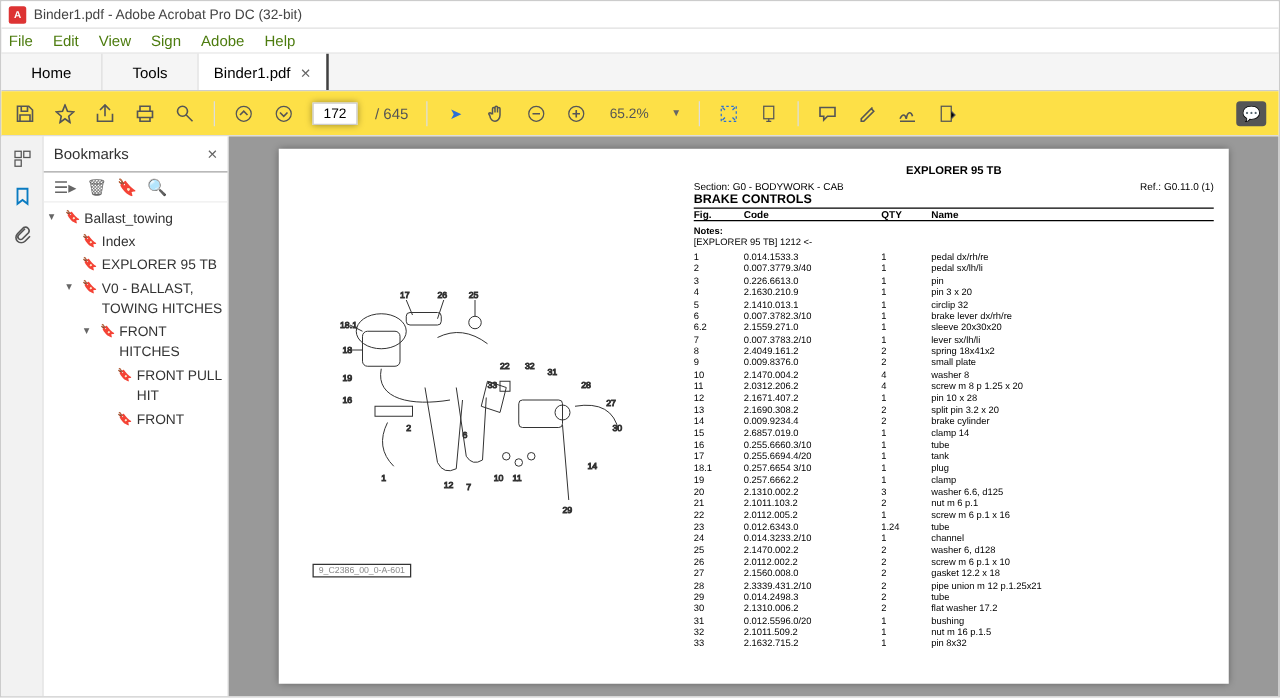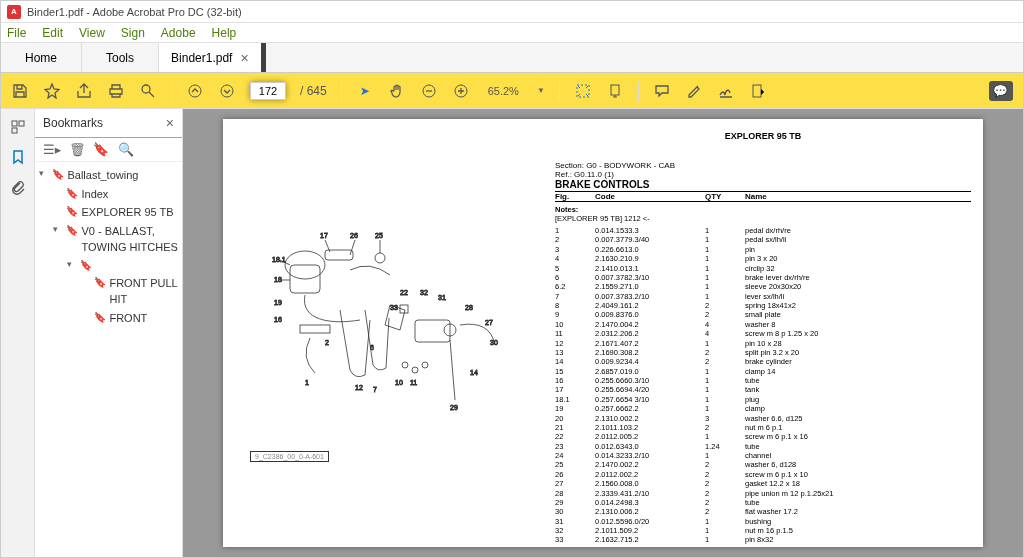--- a/index.html
+++ b/index.html
@@ -3,21 +3,21 @@
 <meta charset="utf-8">
 <style>
 * { margin: 0; padding: 0; box-sizing: border-box; font-family: "Segoe UI", Arial, sans-serif; }
 body { width: 1024px; height: 558px; overflow: hidden; background: #fff; display: flex; flex-direction: column; border: 1px solid #ccc; }
 .titlebar { height: 22px; background: #fff; display: flex; align-items: center; padding: 0 6px; font-size: 11px; color: #444; border-bottom: 1px solid #e0e0e0; }
 .titlebar .pdf-icon { width: 14px; height: 14px; background: #d33; border-radius: 2px; margin-right: 6px; display: inline-flex; align-items: center; justify-content: center; color: #fff; font-size: 8px; font-weight: bold; }
 .menubar { height: 20px; display: flex; align-items: center; padding: 0 6px; font-size: 12px; color: #4d7c0f; border-bottom: 1px solid #e0e0e0; gap: 16px; }
 .menubar span { cursor: pointer; }
 .tabbar { height: 30px; display: flex; align-items: stretch; background: #f5f5f5; border-bottom: 1px solid #ccc; font-size: 12px; }
 .tabbar .tab { padding: 0 24px; display: flex; align-items: center; border-right: 1px solid #ddd; cursor: pointer; }
-.tabbar .doc-tab { background: #fff; display: flex; align-items: center; padding: 0 12px; gap: 8px; border-right: 5px solid #404040; }
+.tabbar .doc-tab { background: #fff; display: flex; align-items: center; padding: 0 12px; gap: 8px; border-right: 2px solid #404040; }
 .tabbar .doc-tab .close { color: #666; cursor: pointer; font-size: 14px; }
 .toolbar { height: 36px; display: flex; align-items: center; padding: 0 10px; gap: 14px; background: #fde047; border-bottom: 1px solid #ddd; font-size: 12px; color: #555; }
 .toolbar .ico { width: 18px; height: 18px; display: inline-flex; align-items: center; justify-content: center; cursor: pointer; color: #555; }
 .toolbar .sep { width: 1px; height: 20px; background: #ddd; }
 .toolbar input.page { width: 36px; text-align: center; font-size: 11px; border: 1px solid #ccc; padding: 2px; }
 .toolbar .zoom { font-size: 11px; padding: 2px 4px; }
 .toolbar .comment-bubble { margin-left: auto; width: 24px; height: 20px; background: #555; border-radius: 3px; display: flex; align-items: center; justify-content: center; color: #fff; font-size: 12px; }
 .main { flex: 1; display: flex; overflow: hidden; }
 .navpane { width: 34px; background: #f2f2f2; border-right: 1px solid #ddd; display: flex; flex-direction: column; align-items: center; padding-top: 8px; gap: 10px; }
 .navpane .navico { width: 20px; height: 20px; display: flex; align-items: center; justify-content: center; color: #555; cursor: pointer; font-size: 14px; }
@@ -29,21 +29,21 @@
 .bm-item { display: flex; align-items: flex-start; gap: 3px; padding: 1px 0; cursor: pointer; }
 .bm-item .tw { width: 10px; color: #666; font-size: 9px; }
 .bm-item .bmico { color: #888; font-size: 10px; }
 .bm-item .lbl { flex: 1; word-wrap: break-word; }
 .bm-children { padding-left: 12px; }
 .docarea { flex: 1; background: #999; display: flex; justify-content: center; overflow: hidden; padding: 10px 0; }
 .page { width: 760px; background: #fff; box-shadow: 0 0 6px rgba(0,0,0,.4); display: flex; font-size: 8px; color: #000; padding: 12px; }
 .page .diagram { width: 310px; display: flex; align-items: center; justify-content: center; color: #888; font-size: 10px; border: none; }
 .page .partslist { flex: 1; padding-left: 10px; }
 .partslist .model { text-align: center; font-weight: bold; font-size: 9px; }
-.partslist .hdrline { display: flex; justify-content: space-between; font-size: 8px; margin-top: 20px; flex-direction: column; }
+.partslist .hdrline { display: flex; justify-content: space-between; font-size: 8px; margin-top: 4px; }
 .partslist .title { font-weight: bold; font-size: 10px; border-bottom: 1px solid #000; padding-bottom: 1px; }
 .partslist .colh { display: flex; font-weight: bold; font-size: 8px; border-bottom: 1px solid #000; }
 .partslist .colh .c1 { width: 40px; }
 .partslist .colh .c2 { width: 110px; }
 .partslist .colh .c3 { width: 40px; }
 .partslist .colh .c4 { flex: 1; }
 .partslist .notes { font-size: 7.5px; margin: 3px 0; }
 .partslist .rows { font-size: 7.5px; line-height: 1.25; }
 .partslist .row { display: flex; }
 .partslist .row .c1 { width: 40px; }
@@ -235,20 +235,21 @@
           </div>
           <div class="bm-item" style="padding-left: 2px;">
             <span class="tw">▾</span>
             <span class="bmico">🔖</span>
             <span class="lbl">V0 - BALLAST, TOWING HITCHES</span>
           </div>
           <div class="bm-children">
             <div class="bm-item" style="padding-left: 4px;">
               <span class="tw">▾</span>
               <span class="bmico">🔖</span>
+              <span class="lbl">FRONT HITCHES</span>
             </div>
             <div class="bm-children">
               <div class="bm-item" style="padding-left: 6px;">
                 <span class="tw"></span>
                 <span class="bmico">🔖</span>
                 <span class="lbl">FRONT PULL HIT</span>
               </div>
               <div class="bm-item" style="padding-left: 6px;">
                 <span class="tw"></span>
                 <span class="bmico">🔖</span>

